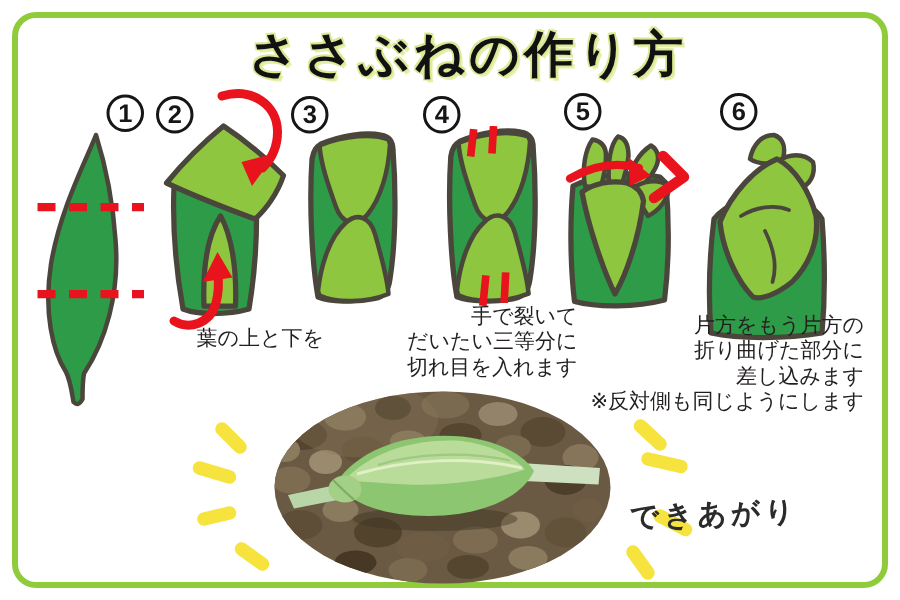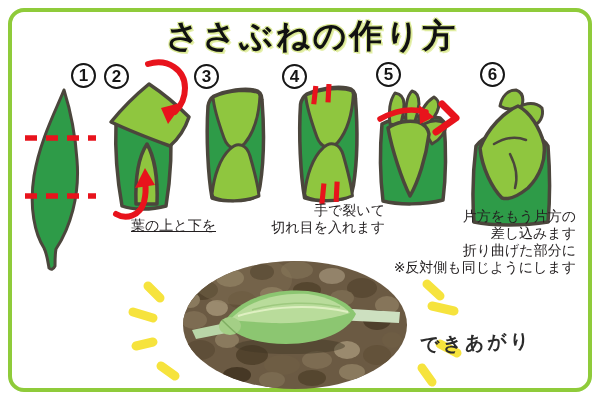--- a/index.html
+++ b/index.html
@@ -117,31 +117,32 @@
     <path d="M12,62 C20,52 36,46 50,48 C66,48 80,54 84,62 C86,88 86,116 84,138 C60,142 28,142 10,138 C8,112 9,86 12,62 Z" fill="#2E9B48" stroke="#4B463C" stroke-width="3.5" stroke-linejoin="round"></path>
     <path d="M36,22 C38,12 44,6 52,6 C58,8 60,14 58,22 C52,26 42,26 36,22 Z" fill="#8FC63F" stroke="#4B463C" stroke-width="3" stroke-linejoin="round"></path>
     <path d="M54,24 C62,18 72,18 78,24 C80,32 76,40 68,42 C60,38 55,30 54,24 Z" fill="#8FC63F" stroke="#4B463C" stroke-width="3" stroke-linejoin="round"></path>
     <path d="M16,64 C24,44 40,28 54,22 C66,28 76,44 80,60 C82,76 76,92 64,104 C54,112 44,116 38,114 C28,104 18,84 16,64 Z" fill="#8FC63F" stroke="#4B463C" stroke-width="3.5" stroke-linejoin="round"></path>
     <g>
       <path d="M30,60 C40,54 52,52 62,56" fill="none" stroke="#4B463C" stroke-width="2.5" stroke-linecap="round"></path>
       <path d="M46,70 C52,82 54,94 51,104" fill="none" stroke="#4B463C" stroke-width="2.5" stroke-linecap="round"></path>
     </g>
   </svg>
 
-  <div class="caption" style="left:86px;top:217px;width:130px;text-decoration:underline;">
+  <div class="caption" style="left:86px;top:217px;width:130px;">
     <span>葉の上と下を</span>
   </div>
   <div class="caption" style="left:240px;top:202px;width:145px;">
     <span>手で裂いて</span>
+    <span>だいたい三等分に</span>
     <span>切れ目を入れます</span>
   </div>
   <div class="caption" style="left:364px;top:208px;width:212px;">
     <span>片方をもう片方の</span>
+    <span>折り曲げた部分に</span>
     <span>差し込みます</span>
-    <span>折り曲げた部分に</span>
     <span>※反対側も同じようにします</span>
   </div>
 
   <svg class="illus" style="left:182px;top:260px;" width="226" height="130" viewBox="0 0 226 130">
     <defs>
       <clipPath id="ovalClip">
           <ellipse cx="113" cy="65" rx="112" ry="64"></ellipse>
         </clipPath>
     </defs>
     <g clip-path="url(#ovalClip)">

